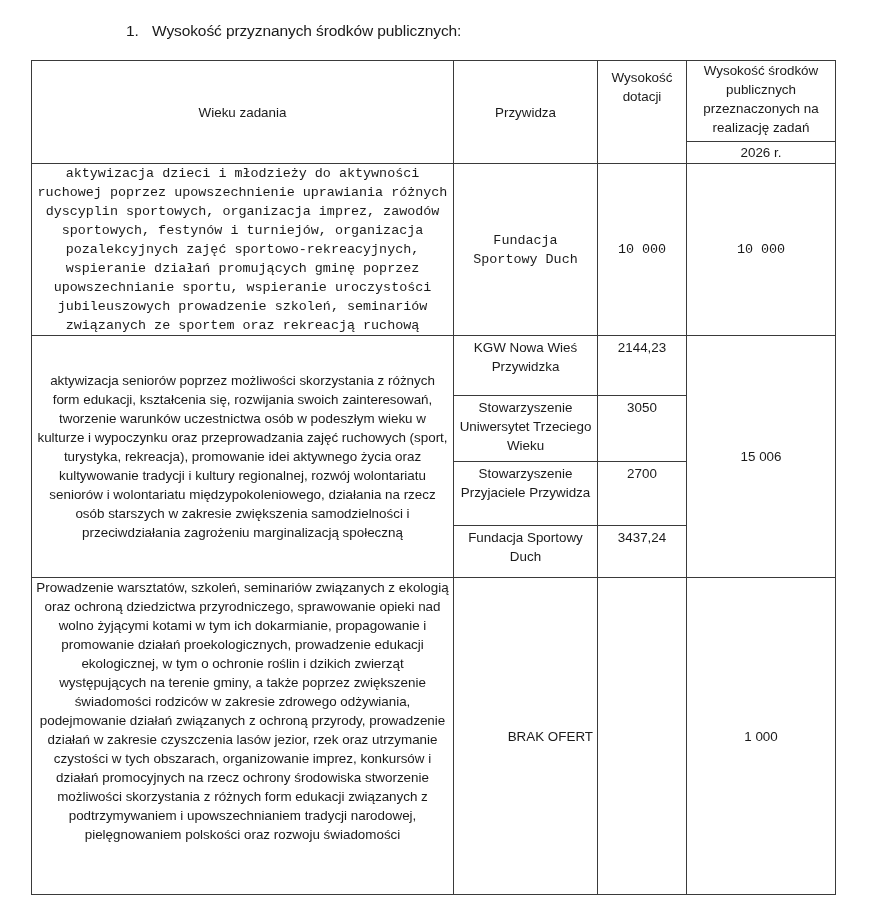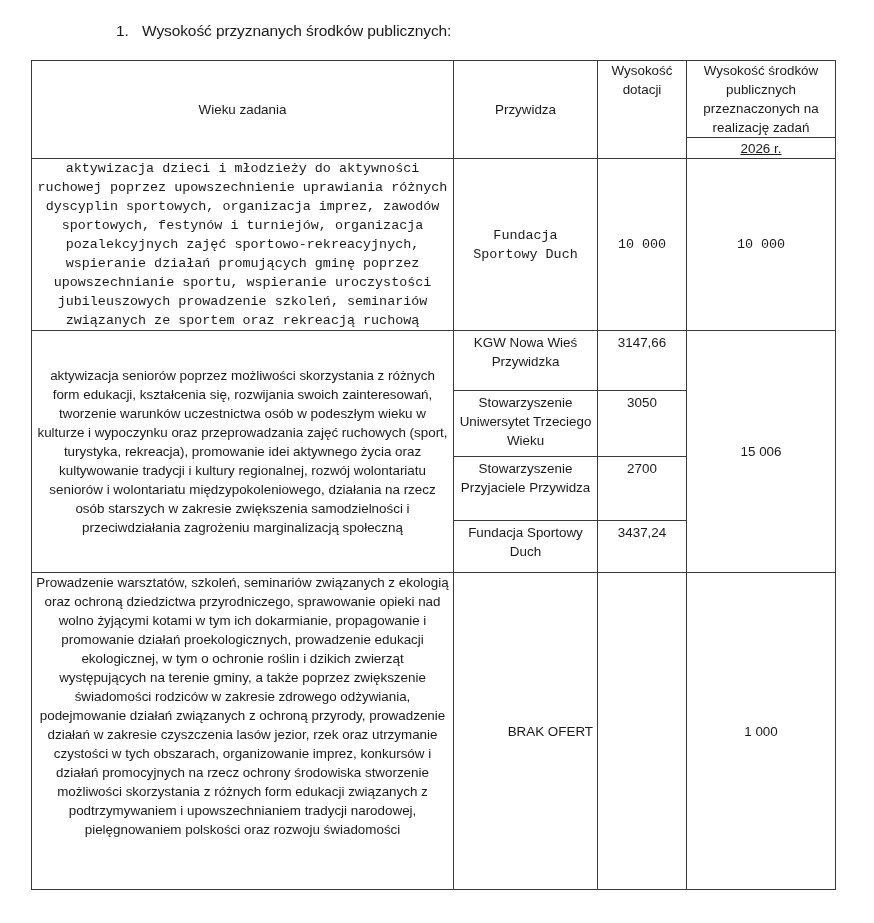--- a/index.html
+++ b/index.html
@@ -2,38 +2,38 @@
 <html><head>
 <meta charset="utf-8">
 <style>
   html, body { margin: 0; padding: 0; background: #ffffff; }
   body {
     width: 874px; height: 923px; position: relative; overflow: hidden;
     font-family: "Liberation Sans", "DejaVu Sans", sans-serif;
     color: #1a1a1a;
   }
   .heading {
-    position: absolute; left: 116px; top: 22px;
+    position: absolute; left: 126px; top: 22px;
     font-size: 15.5px; letter-spacing: -0.1px;
   }
   .heading .num { display: inline-block; width: 26px; }
   table.grid {
     position: absolute; left: 31px; top: 60px;
     width: 804px; border-collapse: collapse; table-layout: fixed;
   }
   table.grid td, table.grid th {
     border: 1.3px solid #3a3a3a;
     padding: 0 4px; text-align: center; font-weight: normal;
     font-size: 13.4px; line-height: 19px;
   }
   .col1 { width: 422px; } .col2 { width: 144px; } .col3 { width: 89px; } .col4 { width: 149px; }
   th.hdr { vertical-align: middle; height: 95px; font-size: 13.6px; }
-  th.hdr.wys { vertical-align: top; padding-top: 0; }
+  th.hdr.wys { vertical-align: top; padding-top: 7px; }
   th.hdr4 { vertical-align: top; padding-top: 0; height: 74px; font-size: 13.6px; line-height: 19px; }
-  th.year { height: 20px; font-weight: bold; font-size: 13.4px; line-height: 18px; text-decoration: underline; }
+  th.year { height: 20px; font-weight: bold; font-size: 13.4px; line-height: 18px; }
   td.task { vertical-align: top; padding-top: 1px; font-size: 13.4px; }
   td.task.mid { vertical-align: middle; }
   td.exec { font-weight: bold; vertical-align: middle; }
   td.exec.top { vertical-align: top; padding-top: 2px; text-align: center; }
   td.amt { font-weight: bold; vertical-align: middle; }
   td.amt.top { vertical-align: top; padding-top: 2px; }
   td.exec.left { text-align: right; padding-left: 8px; }
   .r1 { height: 168px; font-family: Liberation Mono, monospace; }
   .r2a { height: 60px; } .r2b { height: 66px; } .r2c { height: 64px; } .r2d { height: 52px; }
   .r3 { height: 317px; }
@@ -68,21 +68,21 @@
     <tr class="r1">
       <td class="task">aktywizacja dzieci i młodzieży do aktywności ruchowej poprzez upowszechnienie uprawiania różnych dyscyplin sportowych, organizacja imprez, zawodów sportowych, festynów i turniejów, organizacja pozalekcyjnych zajęć sportowo-rekreacyjnych, wspieranie działań promujących gminę poprzez upowszechnianie sportu, wspieranie uroczystości jubileuszowych prowadzenie szkoleń, seminariów związanych ze sportem oraz rekreacją ruchową</td>
       <td class="exec">Fundacja Sportowy Duch</td>
       <td class="amt">10 000</td>
       <td class="amt">10 000</td>
     </tr>
 
     <tr class="r2a">
       <td class="task mid" rowspan="4">aktywizacja seniorów poprzez możliwości skorzystania z różnych form edukacji, kształcenia się, rozwijania swoich zainteresowań, tworzenie warunków uczestnictwa osób w podeszłym wieku w kulturze i wypoczynku oraz przeprowadzania zajęć ruchowych (sport, turystyka, rekreacja), promowanie idei aktywnego życia oraz kultywowanie tradycji i kultury regionalnej, rozwój wolontariatu seniorów i wolontariatu międzypokoleniowego, działania na rzecz osób starszych w zakresie zwiększenia samodzielności i przeciwdziałania zagrożeniu marginalizacją społeczną</td>
       <td class="exec top">KGW Nowa Wieś Przywidzka</td>
-      <td class="amt top">3147,66</td>
+      <td class="amt top">2144,23</td>
       <td class="amt" rowspan="4">15 006</td>
     </tr>
     <tr class="r2b">
       <td class="exec top">Stowarzyszenie Uniwersytet Trzeciego Wieku</td>
       <td class="amt top">3050</td>
     </tr>
     <tr class="r2c">
       <td class="exec top">Stowarzyszenie Przyjaciele Przywidza</td>
       <td class="amt top">2700</td>
     </tr>

